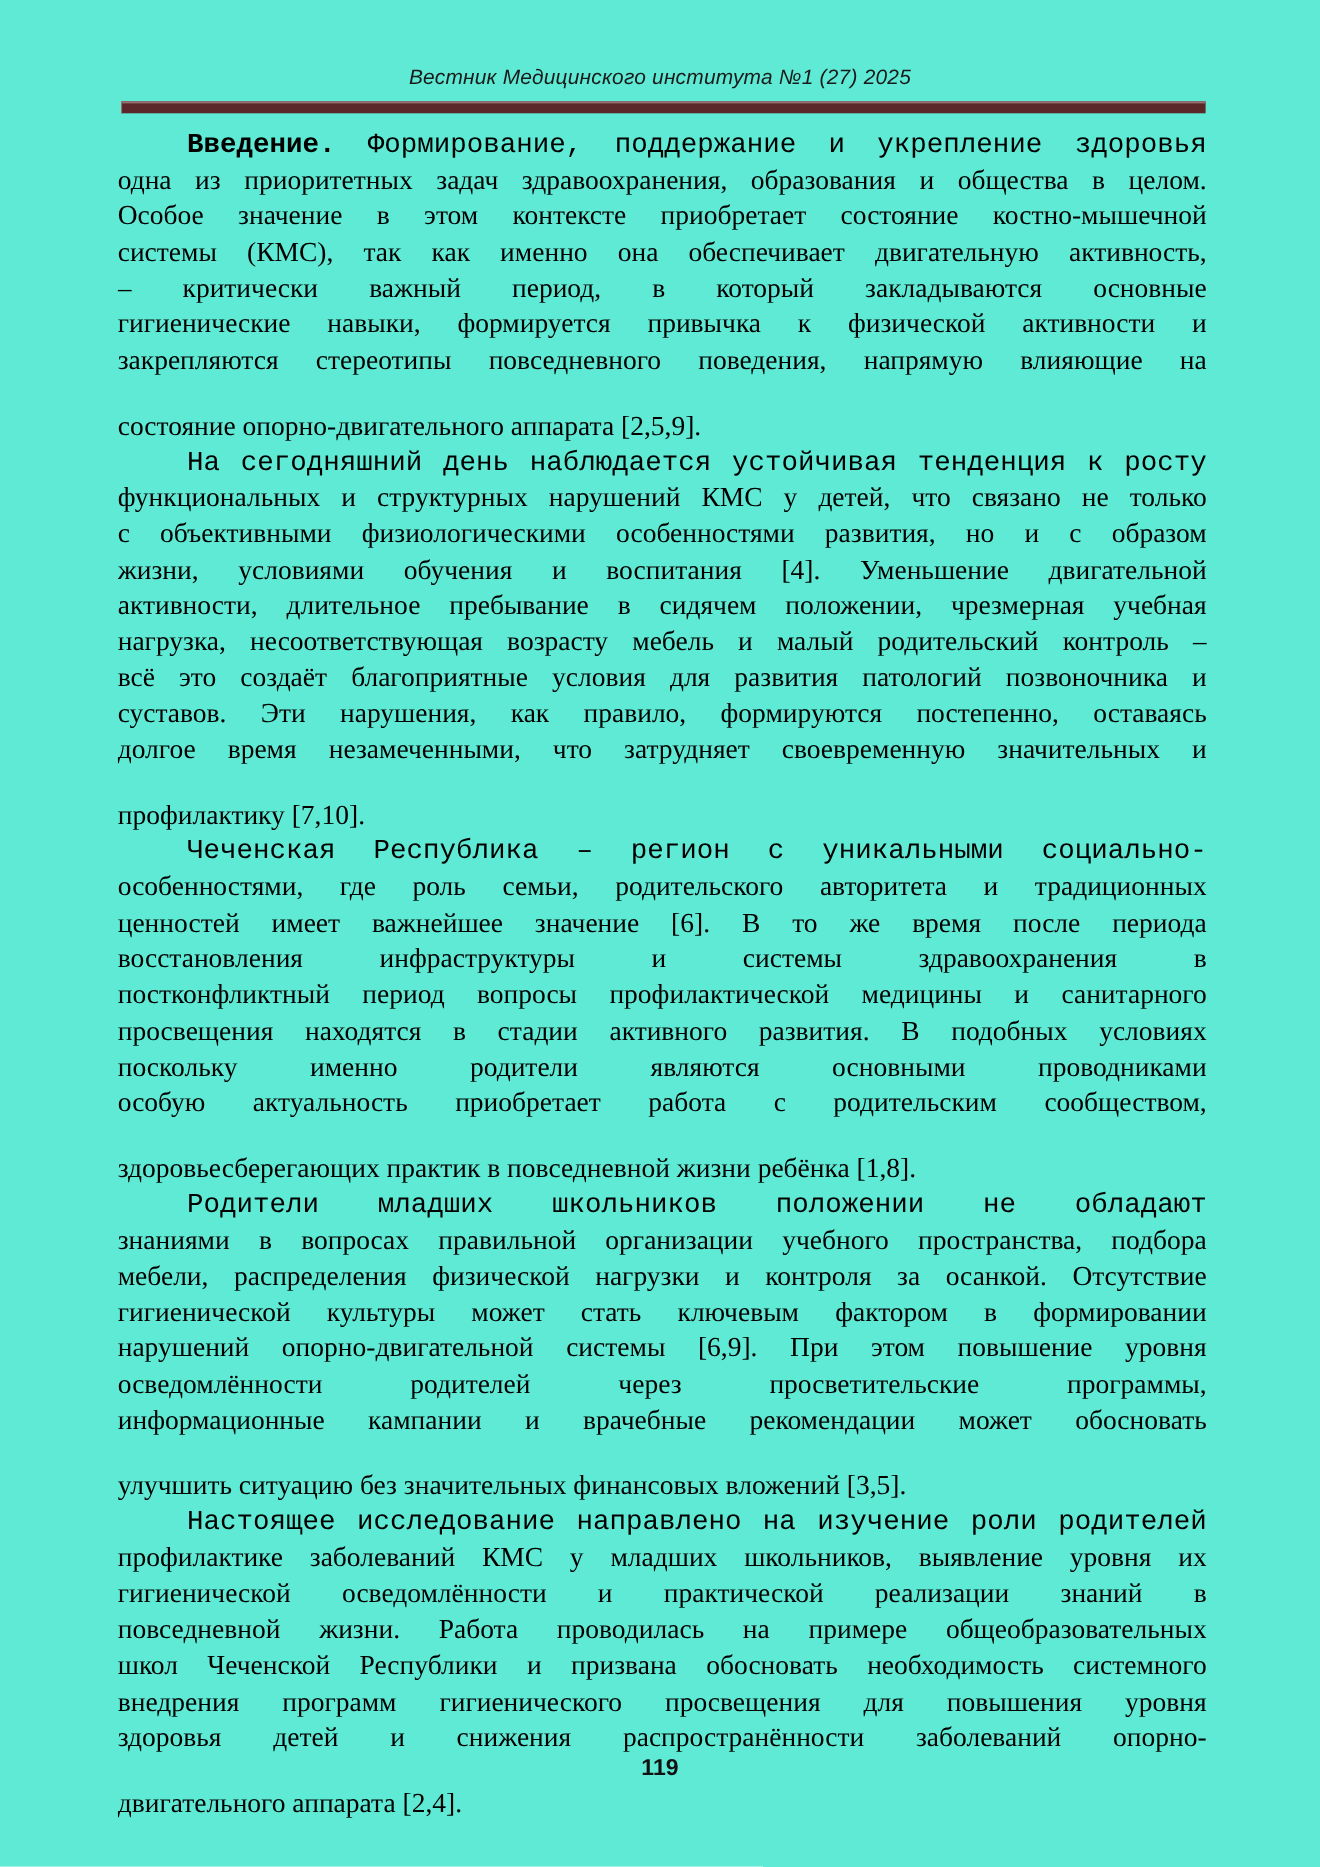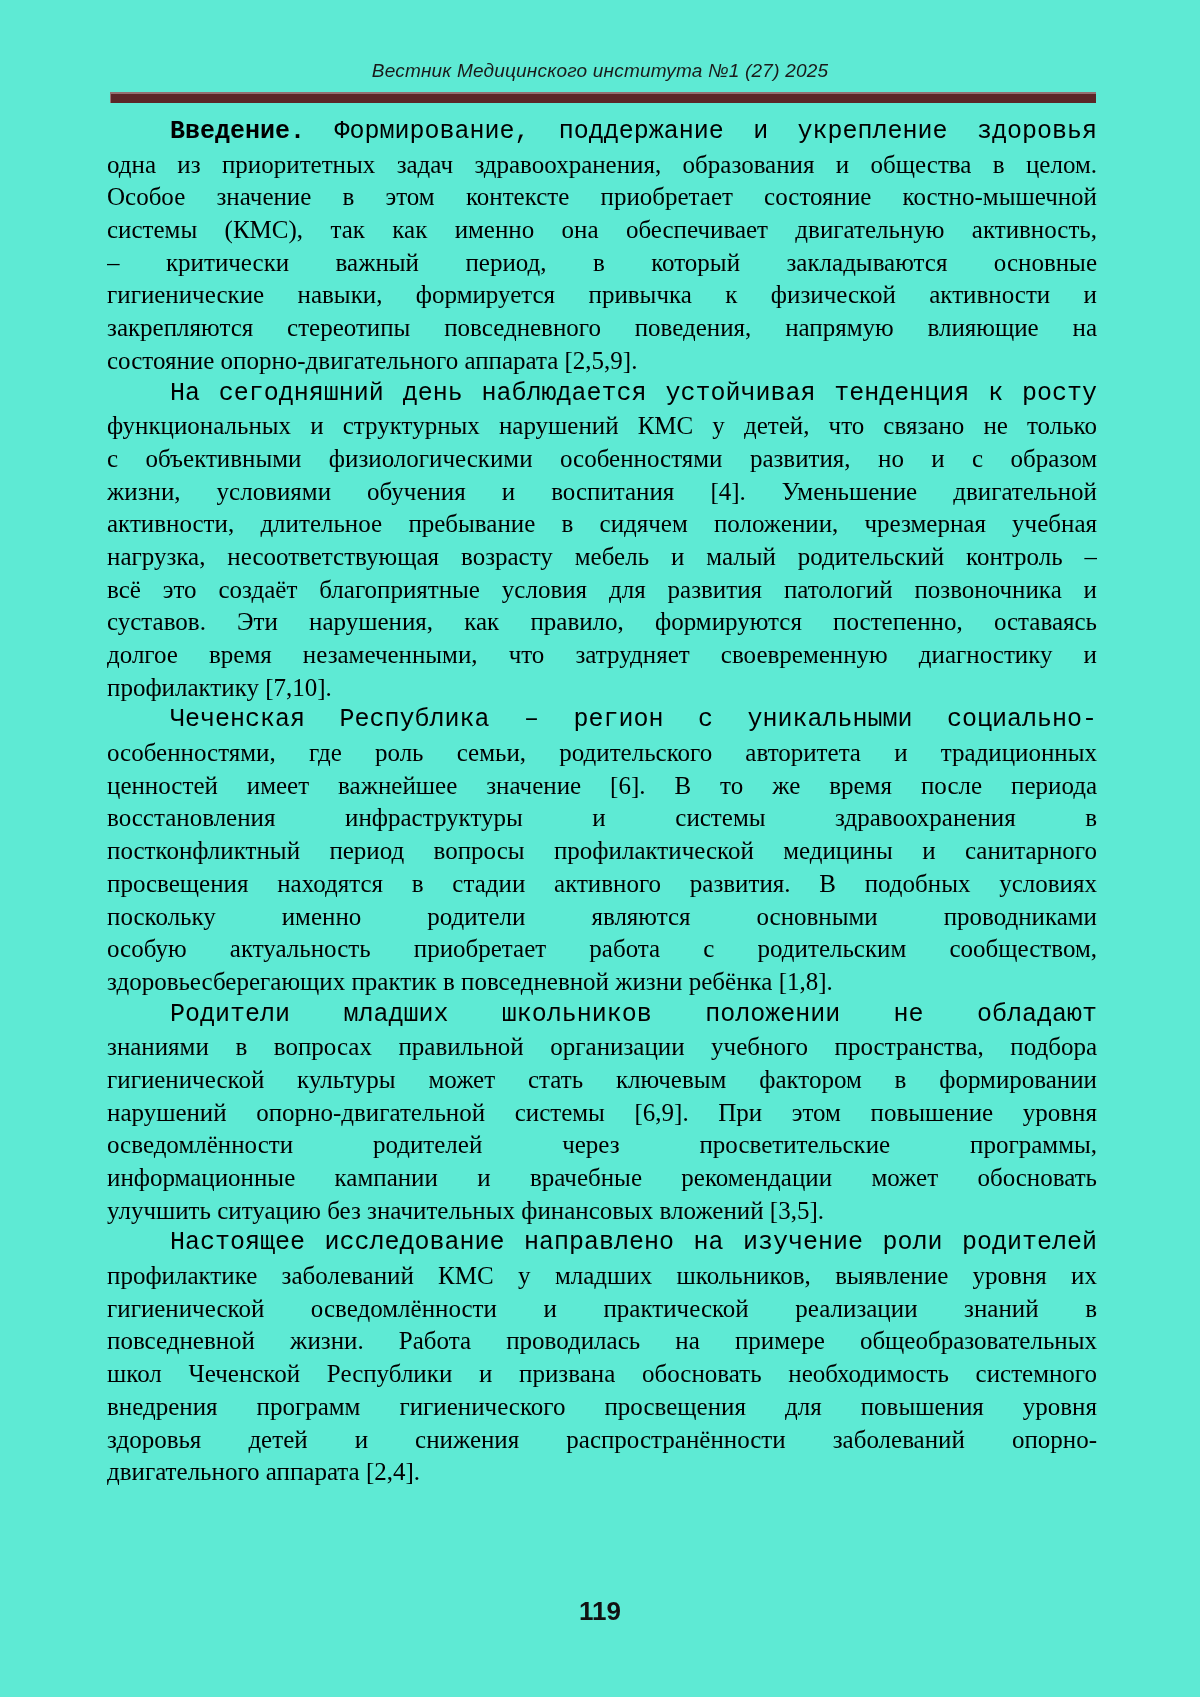--- a/index.html
+++ b/index.html
@@ -53,33 +53,34 @@
     text-align-last: justify;
     overflow: hidden;
     white-space: normal;
   }
   .line.indent {
     padding-left: 63px;
     font-family: Liberation Mono, monospace;
   }
   .line.para-end {
     text-align-last: left;
+    margin-top: 27px;
   }
   .line b {
     font-weight: 700;
   }
   .page-number {
     position: absolute;
     top: 1596px;
     left: 0;
     width: 100%;
     text-align: center;
     font-family: "Liberation Sans", sans-serif;
     font-weight: 700;
-    font-size: 26px;
+    font-size: 21px;
     color: #111111;
   }
 </style>
 </head>
 <body>
 
 <div class="page">
 
   <div class="journal-header">Вестник Медицинского института №1 (27) 2025</div>
 
@@ -95,33 +96,34 @@
       <div class="line">закрепляются стереотипы повседневного поведения, напрямую влияющие на</div>
       <div class="line para-end">состояние опорно-двигательного аппарата [2,5,9].</div>
       <div class="line indent">На сегодняшний день наблюдается устойчивая тенденция к росту</div>
       <div class="line">функциональных и структурных нарушений КМС у детей, что связано не только</div>
       <div class="line">с объективными физиологическими особенностями развития, но и с образом</div>
       <div class="line">жизни, условиями обучения и воспитания [4].  Уменьшение двигательной</div>
       <div class="line">активности, длительное пребывание в сидячем положении, чрезмерная учебная</div>
       <div class="line">нагрузка, несоответствующая возрасту мебель и малый родительский контроль –</div>
       <div class="line">всё это создаёт благоприятные условия для развития патологий позвоночника и</div>
       <div class="line">суставов. Эти нарушения, как правило, формируются постепенно, оставаясь</div>
-      <div class="line">долгое время незамеченными, что затрудняет своевременную диагностику и</div>
+      <div class="line">долгое время незамеченными, что затрудняет своевременную значительных и</div>
       <div class="line para-end">профилактику [7,10].</div>
       <div class="line indent">Чеченская Республика – регион с уникальными социально-культурными</div>
       <div class="line">особенностями, где роль семьи, родительского авторитета и традиционных</div>
       <div class="line">ценностей имеет важнейшее значение [6]. В то же время после периода</div>
       <div class="line">восстановления инфраструктуры и системы здравоохранения в</div>
       <div class="line">постконфликтный период вопросы профилактической медицины и санитарного</div>
       <div class="line">просвещения находятся в стадии активного развития. В подобных условиях</div>
       <div class="line">поскольку именно родители являются основными проводниками</div>
       <div class="line">особую актуальность приобретает работа с родительским сообществом,</div>
       <div class="line para-end">здоровьесберегающих практик в повседневной жизни ребёнка [1,8].</div>
       <div class="line indent">Родители младших школьников положении не обладают достаточными</div>
       <div class="line">знаниями в вопросах правильной организации учебного пространства, подбора</div>
+      <div class="line">мебели, распределения физической нагрузки и контроля за осанкой. Отсутствие</div>
       <div class="line">гигиенической культуры может стать ключевым фактором в формировании</div>
       <div class="line">нарушений опорно-двигательной системы [6,9]. При этом повышение уровня</div>
       <div class="line">осведомлённости родителей через просветительские программы,</div>
       <div class="line">информационные кампании и врачебные рекомендации может обосновать</div>
       <div class="line para-end">улучшить ситуацию без значительных финансовых вложений [3,5].</div>
       <div class="line indent">Настоящее исследование направлено на изучение роли родителей в</div>
       <div class="line">профилактике заболеваний КМС у младших школьников, выявление уровня их</div>
       <div class="line">гигиенической осведомлённости и практической реализации знаний в</div>
       <div class="line">повседневной жизни. Работа проводилась на примере общеобразовательных</div>
       <div class="line">школ Чеченской Республики и призвана обосновать необходимость системного</div>

